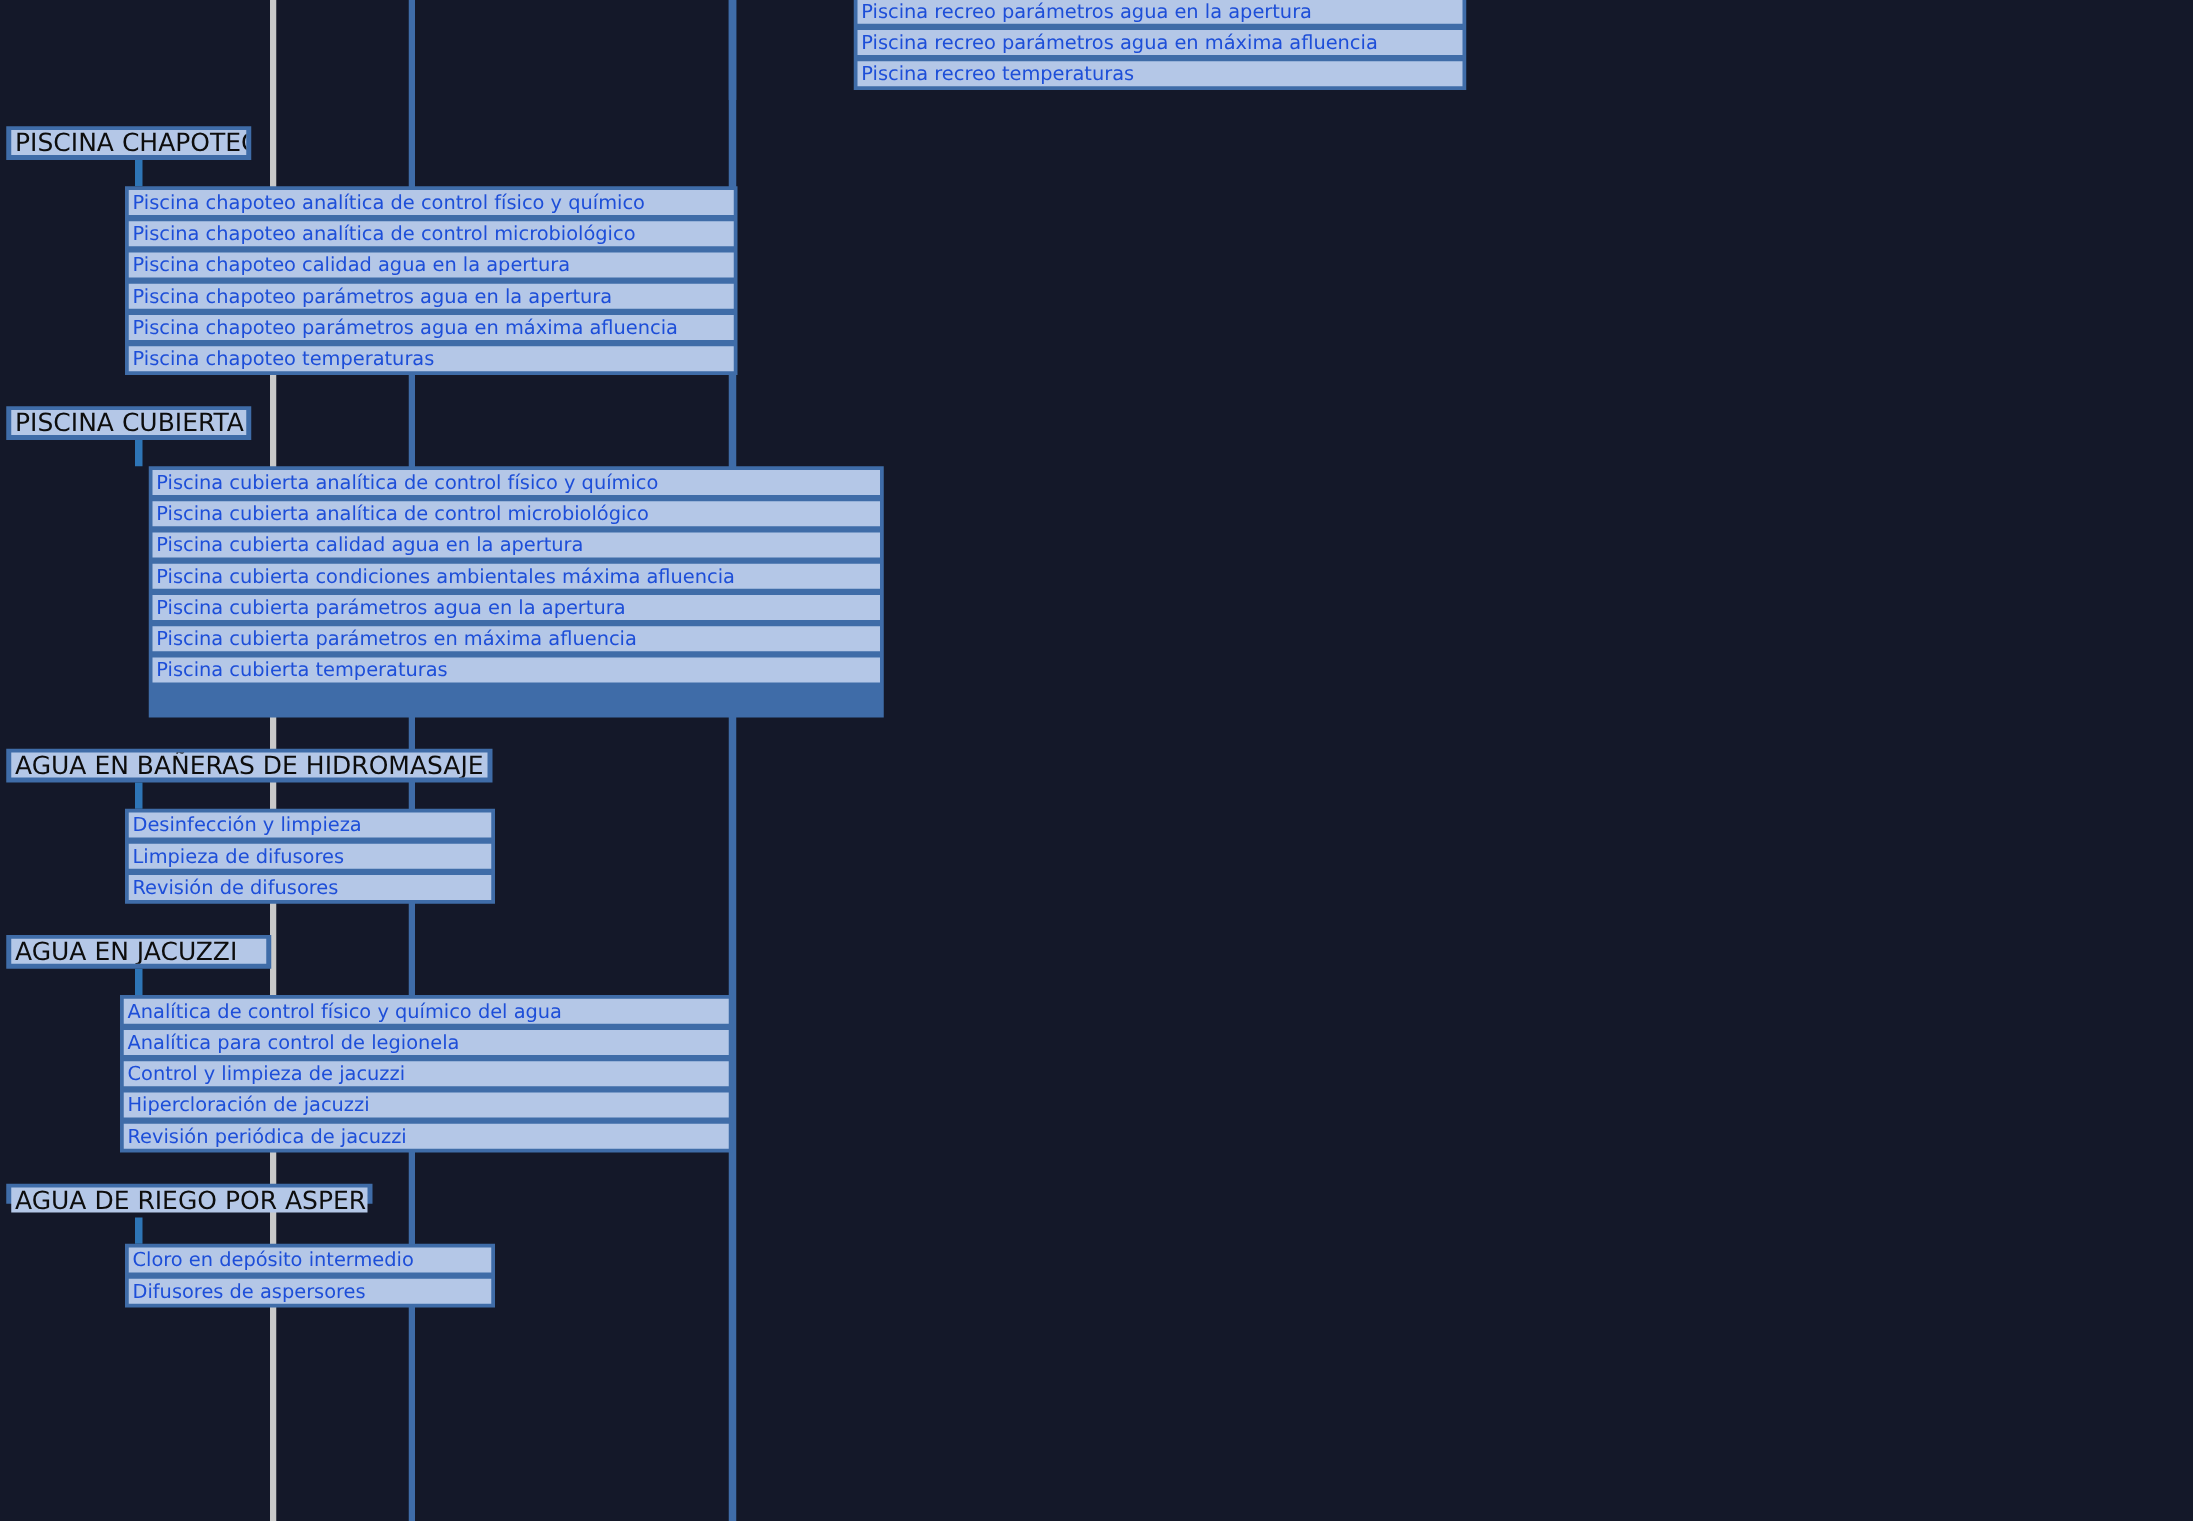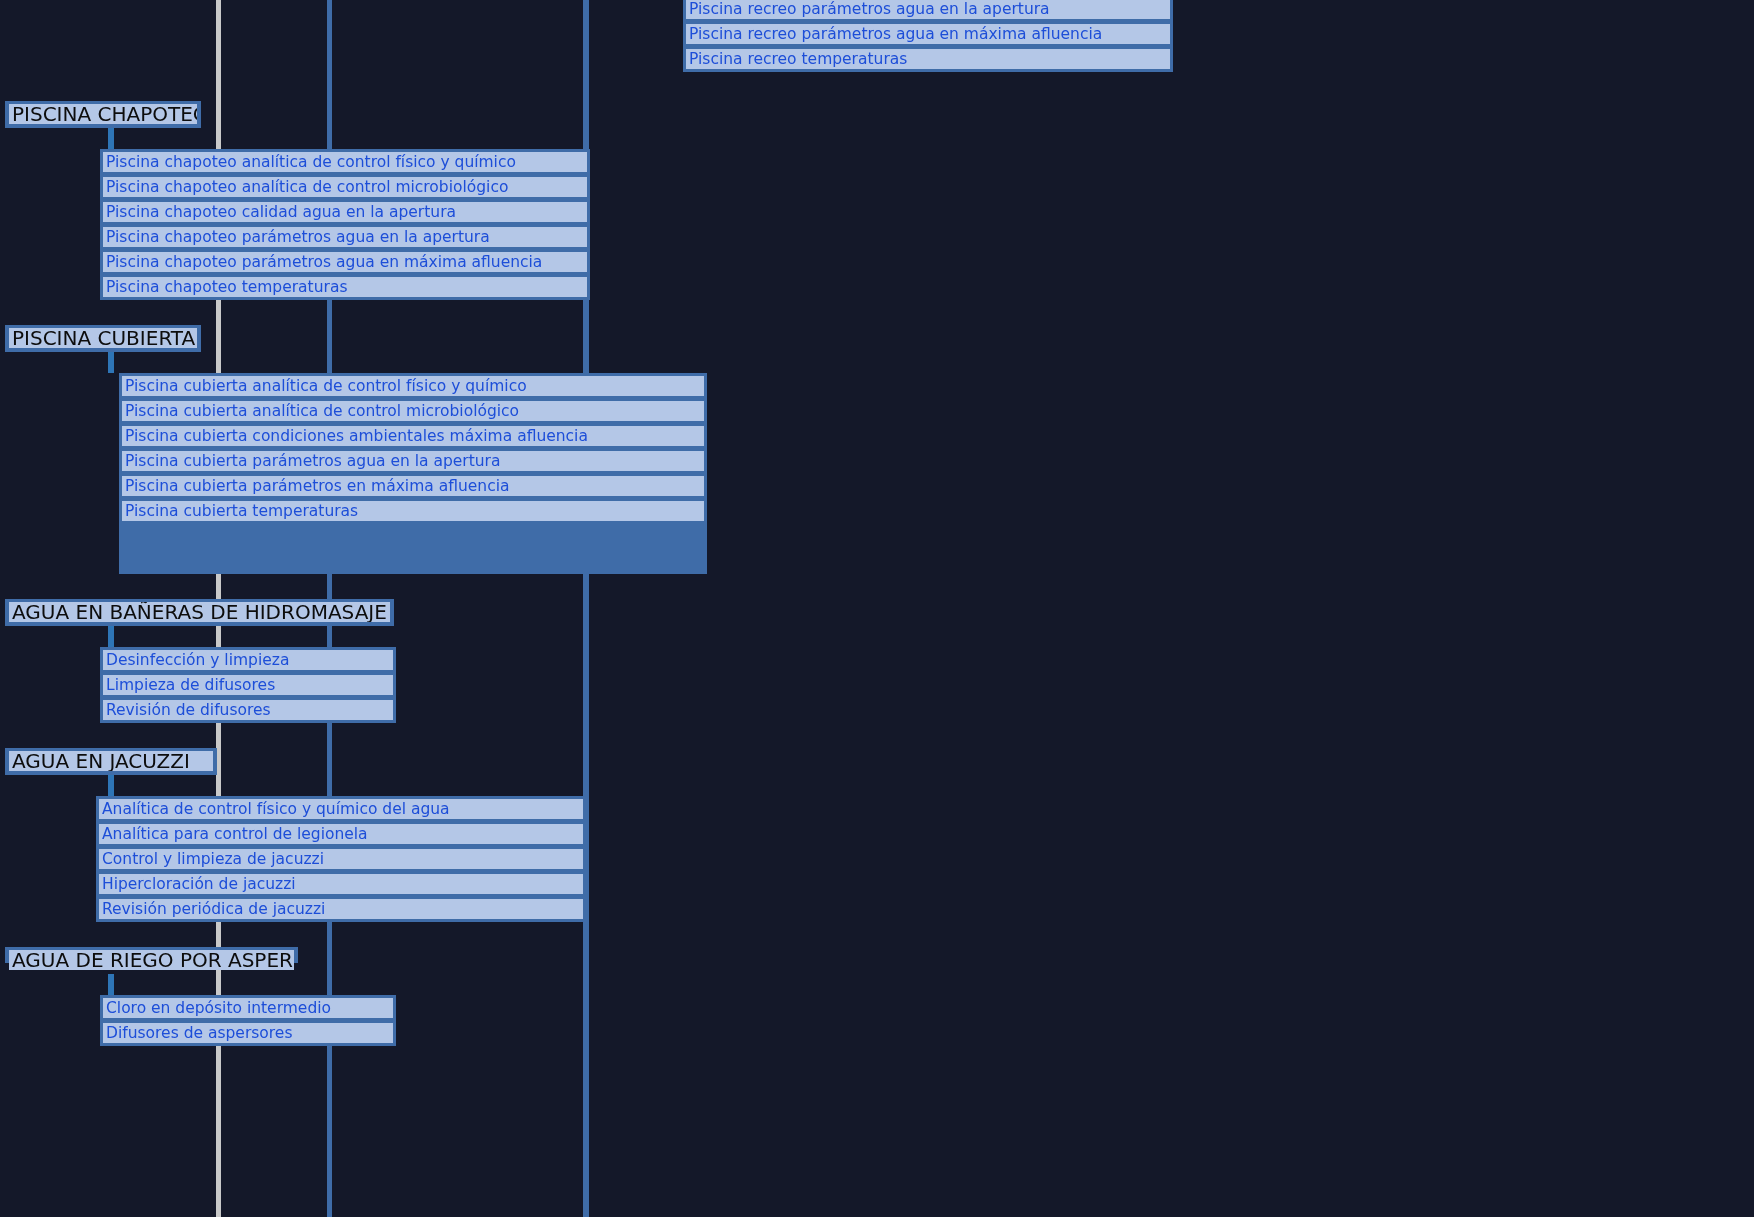--- a/index.html
+++ b/index.html
@@ -133,20 +133,21 @@
         </div>
       </div>
       <div class="section" style="top: 325px; left: 0px; width: 1200px; height: 1px;">
         <div class="node-header" style="top: 0px; width: 196px; height: 27px;">
           <div class="hdr-fill">PISCINA CUBIERTA</div>
         </div>
         <div class="stub" style="left: 108px; top: 27px; height: 21px;"></div>
         <div class="child-group" style="left: 100px; top: 48px; width: 588px; height: 201px; margin-left: 19px;">
           <div class="child-item">Piscina cubierta analítica de control físico y químico</div>
           <div class="child-item">Piscina cubierta analítica de control microbiológico</div>
+          <div class="child-item">Piscina cubierta calidad agua en la apertura</div>
           <div class="child-item">Piscina cubierta condiciones ambientales máxima afluencia</div>
           <div class="child-item">Piscina cubierta parámetros agua en la apertura</div>
           <div class="child-item">Piscina cubierta parámetros en máxima afluencia</div>
           <div class="child-item">Piscina cubierta temperaturas</div>
         </div>
       </div>
       <div class="section" style="top: 599px; left: 0px; width: 1200px; height: 1px;">
         <div class="node-header" style="top: 0px; width: 389px; height: 27px;">
           <div class="hdr-fill">AGUA EN BAÑERAS DE HIDROMASAJE</div>
         </div>

